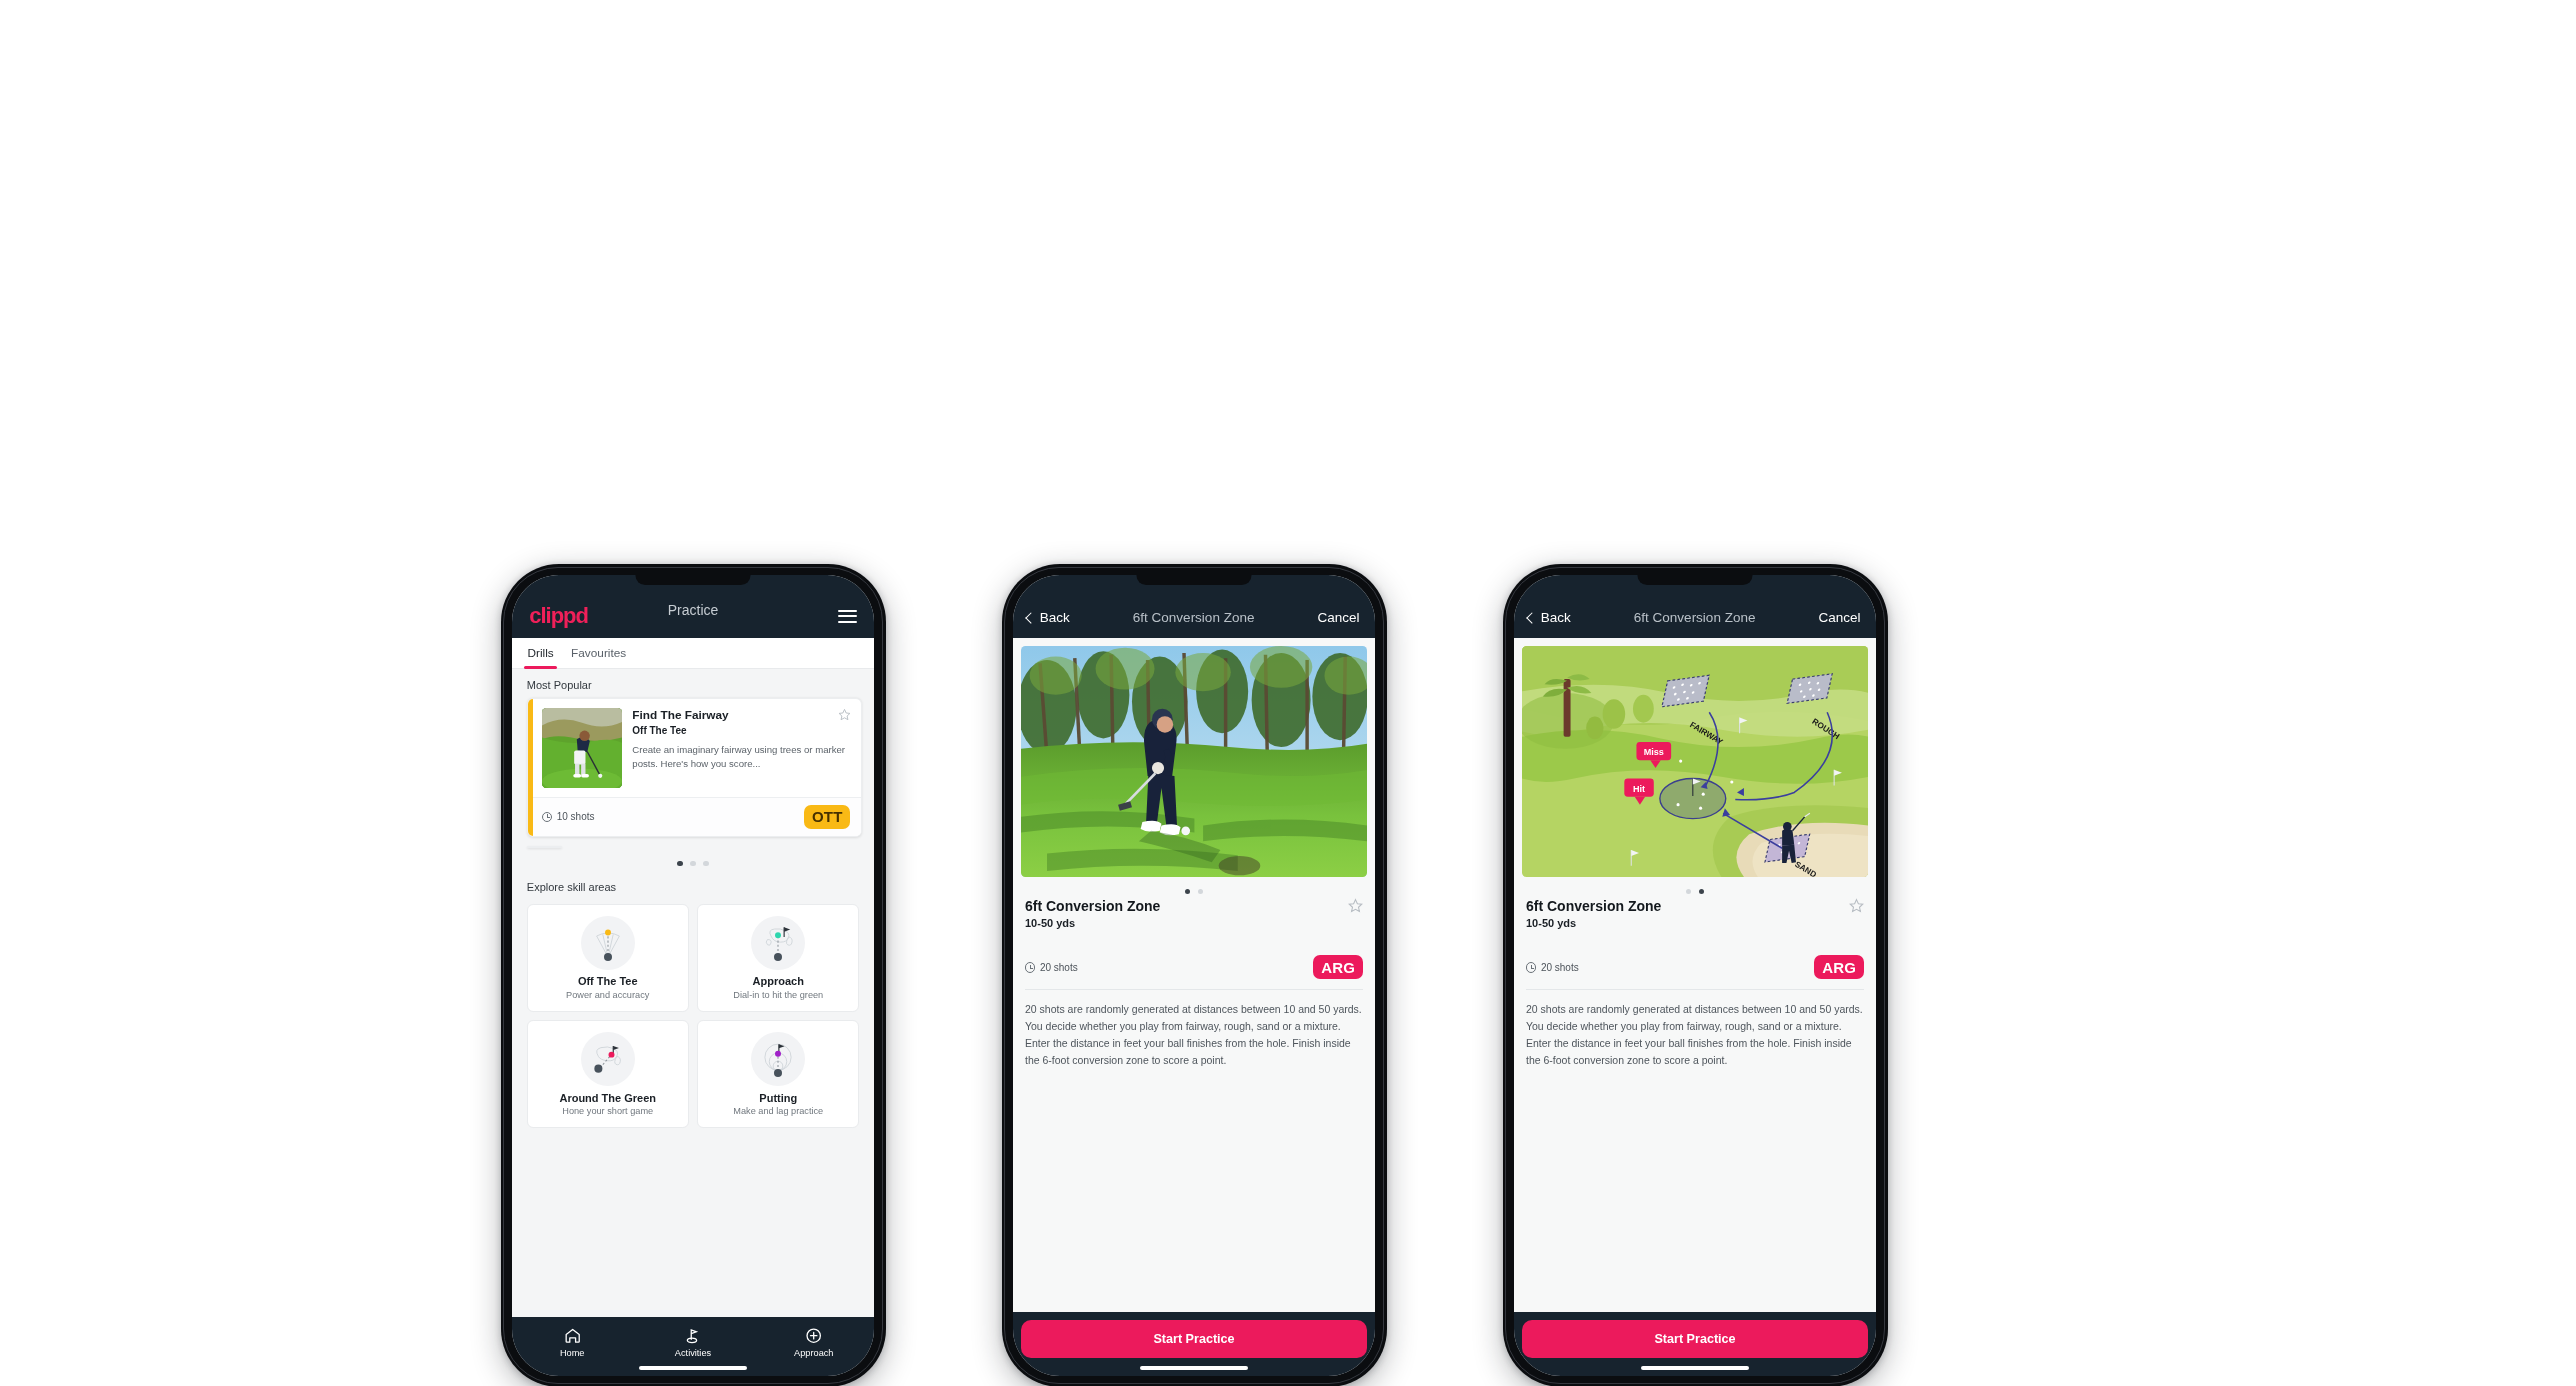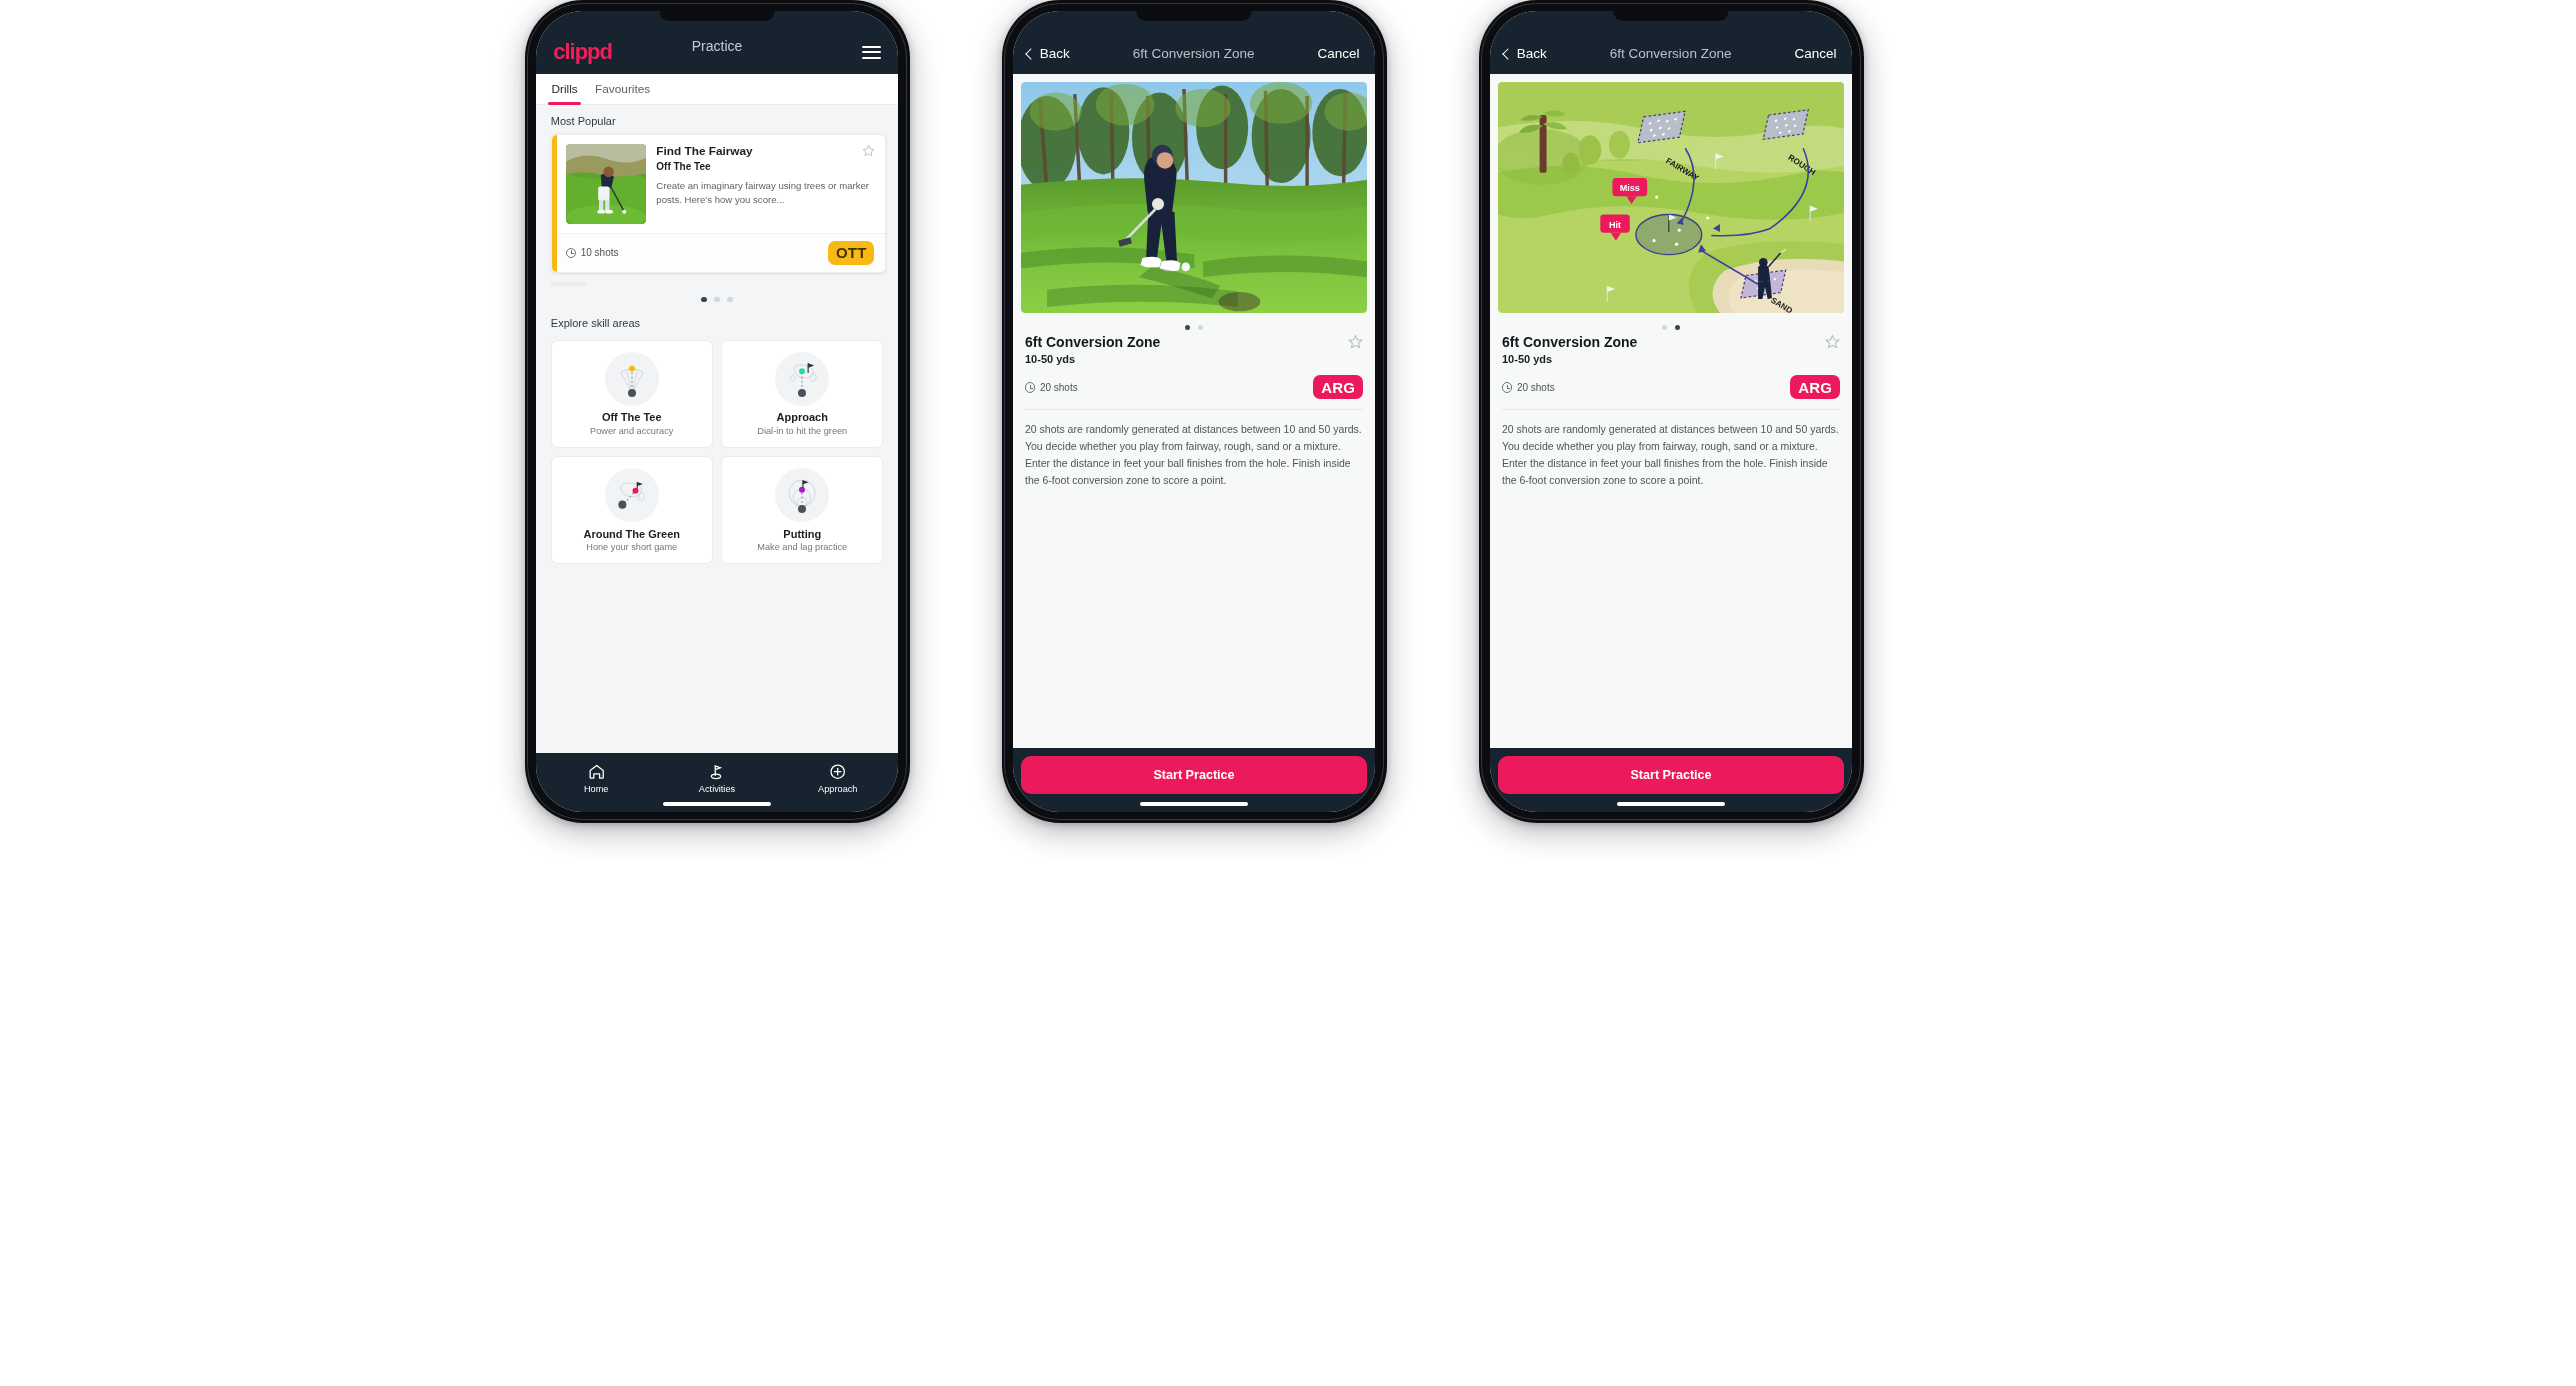--- a/index.html
+++ b/index.html
@@ -6,23 +6,23 @@
   html, body {
     width: 2576px; height: 1387px;
     background: #ffffff;
     font-family: "Liberation Sans", sans-serif;
     overflow: hidden;
   }
   .stage {
     position: relative;
     width: 2388px; height: 1387px;
     display: flex;
-    align-items: flex-start;
+    align-items: flex-end;
     justify-content: center;
-    gap: 92px;
+    gap: 116px;
   }
 
   
   .phone {
     position: relative;
     width: 385px; height: 823px;
     background: #0b0d10;
     border-radius: 58px;
     padding: 11.3px;
     box-shadow: 0 8.7px 30px rgba(20,22,30,.30), 0 1.7px 7px rgba(20,22,30,.22);
@@ -217,21 +217,21 @@
     height: 231px;
     border-radius: 4.4px;
     overflow: hidden;
     position: relative;
     flex: 0 0 auto;
   }
   .detail-info { padding: 1.7px 12.2px 0 12.2px; }
   .di-head { display: flex; align-items: flex-start; justify-content: space-between; }
   .di-title { font-size: 14px; font-weight: 700; color: #13181d; }
   .di-sub { font-size: 11px; font-weight: 700; color: #1a1f25; margin-top: 3.5px; }
-  .di-meta { display: flex; align-items: center; justify-content: space-between; margin-top: 10px; }
+  .di-meta { display: flex; align-items: center; justify-content: space-between; margin-top: 26px; }
   .di-rule { height: 0.9px; background: #e4e7e9; margin: 9.6px 0 0 0; }
   .di-desc { font-size: 10.5px; line-height: 1.62; color: #4e555c; padding: 11.3px 12.2px 0 12.2px; }
 
   .cta-wrap { background: #17232e; flex: 0 0 auto; padding: 7.8px 8.7px 0 8.7px; }
   .cta {
     background: #ec1a5c;
     color: #fff;
     text-align: center;
     font-size: 12.6px;
     font-weight: 700;

